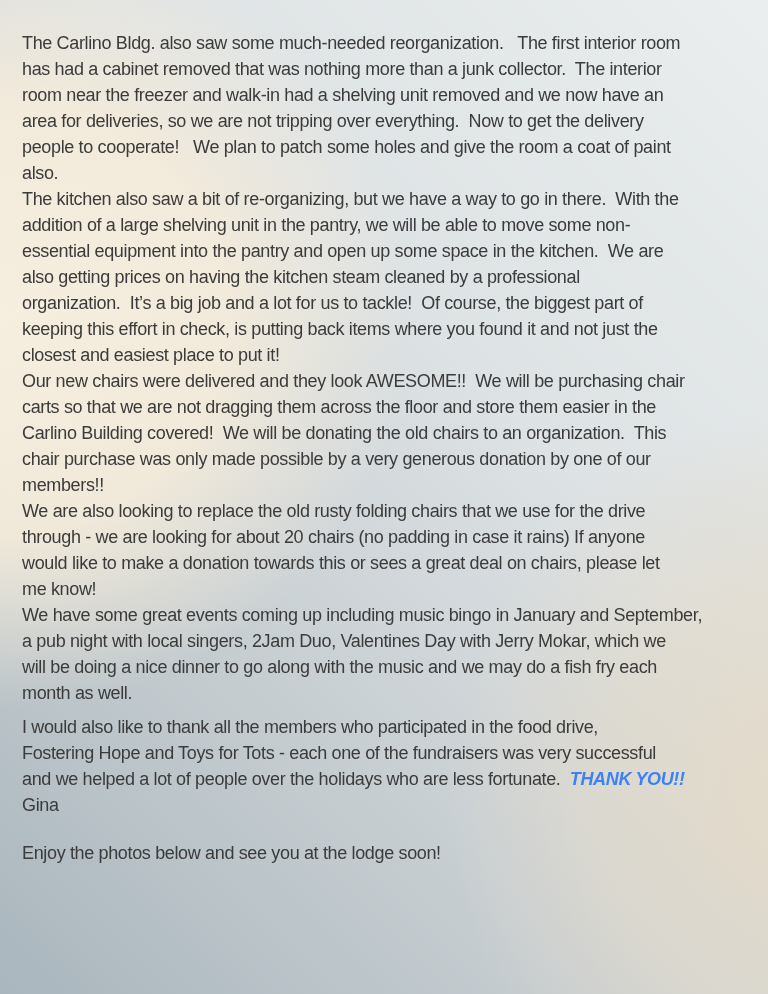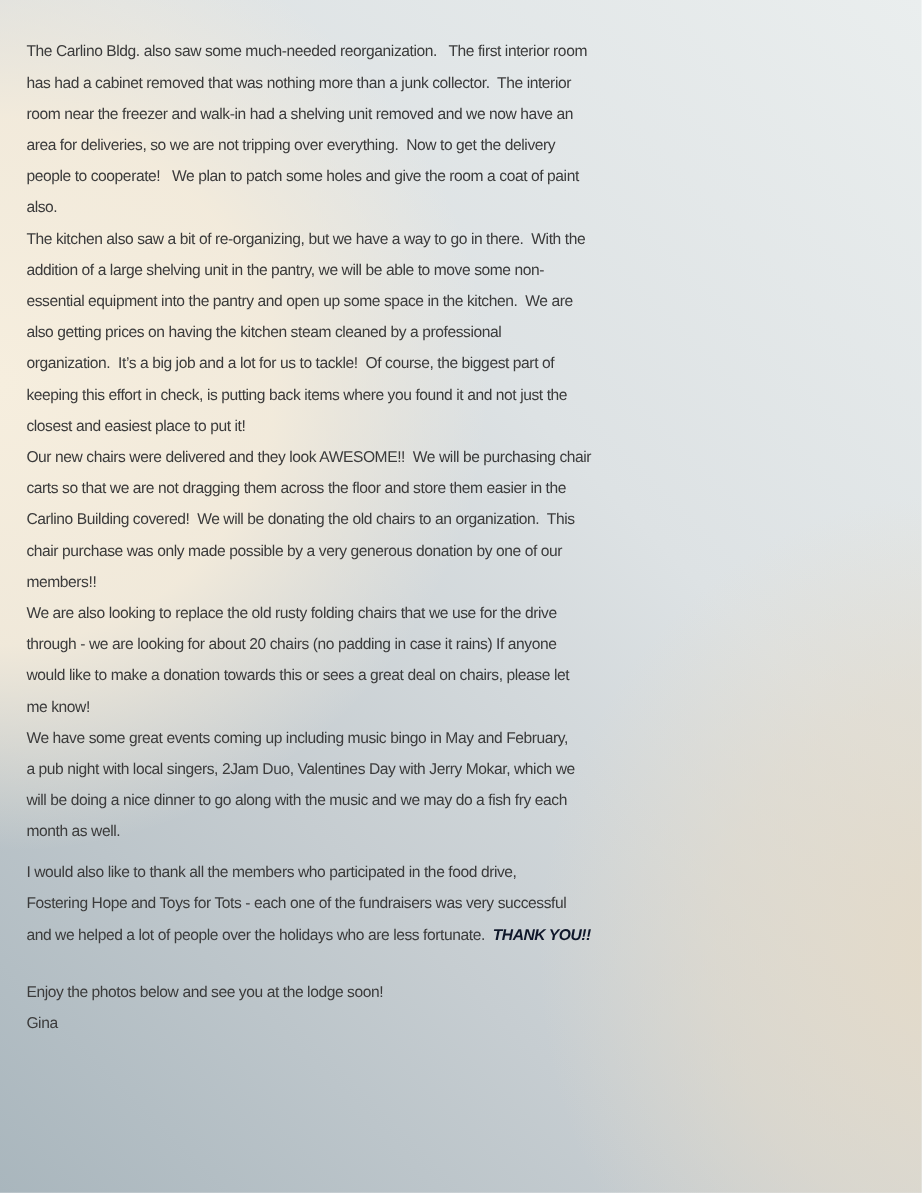--- a/index.html
+++ b/index.html
@@ -28,32 +28,32 @@
         #a9b6bd 100%);
   }
   .page {
     box-sizing: border-box;
     width: 768px;
     height: 994px;
     padding: 30px 0 0 22px;
   }
   .para {
     margin: 0;
-    font-size: 13px;
+    font-size: 18px;
     line-height: 26px;
     letter-spacing: -0.35px;
     color: #3b3b3b;
     white-space: pre;
     font-weight: 400;
   }
   .gap        { }
   .gap-small  { margin-top: 8px;  }
   .gap-medium { margin-top: 22px; }
   .thankyou {
-    color: #0f172a;
+    color: #3b82f6;
     font-weight: bold;
     font-style: italic;
     text-align: center;
   }
 </style>
 </head>
 <body>
 
 <main class="page">
   <p class="para">The Carlino Bldg. also saw some much-needed reorganization.   The first interior room
@@ -71,22 +71,22 @@
 closest and easiest place to put it!</p>
   <p class="para gap">Our new chairs were delivered and they look AWESOME!!  We will be purchasing chair
 carts so that we are not dragging them across the floor and store them easier in the
 Carlino Building covered!  We will be donating the old chairs to an organization.  This
 chair purchase was only made possible by a very generous donation by one of our
 members!!</p>
   <p class="para gap">We are also looking to replace the old rusty folding chairs that we use for the drive
 through - we are looking for about 20 chairs (no padding in case it rains) If anyone
 would like to make a donation towards this or sees a great deal on chairs, please let
 me know!</p>
-  <p class="para gap">We have some great events coming up including music bingo in May and February,
+  <p class="para gap">We have some great events coming up including music bingo in January and September,
 a pub night with local singers, 2Jam Duo, Valentines Day with Jerry Mokar, which we
 will be doing a nice dinner to go along with the music and we may do a fish fry each
 month as well.</p>
   <p class="para gap-small"><span>I would also like to thank all the members who participated in the food drive,
 Fostering Hope and Toys for Tots - each one of the fundraisers was very successful
 and we helped a lot of people over the holidays who are less fortunate.  </span><span class="thankyou">THANK YOU!!</span></p>
+  <p class="para">Gina</p>
   <p class="para gap-medium">Enjoy the photos below and see you at the lodge soon!</p>
-  <p class="para">Gina</p>
 </main>
 
 </body></html>

